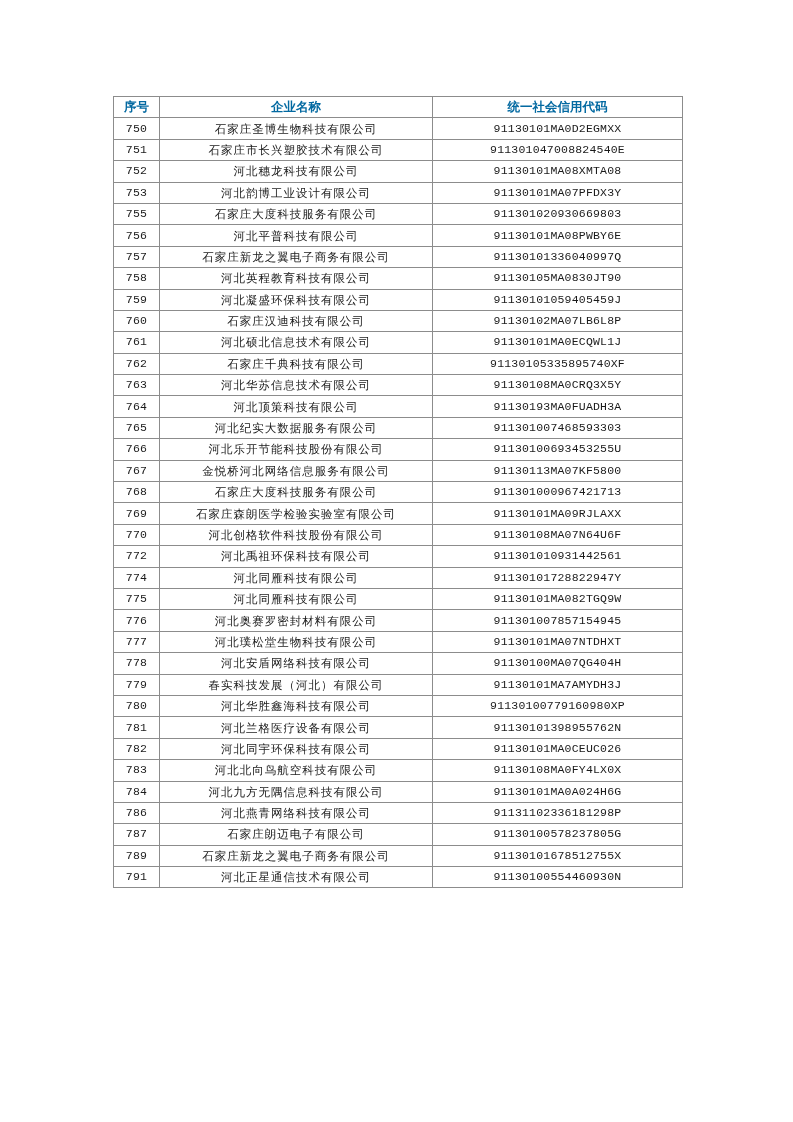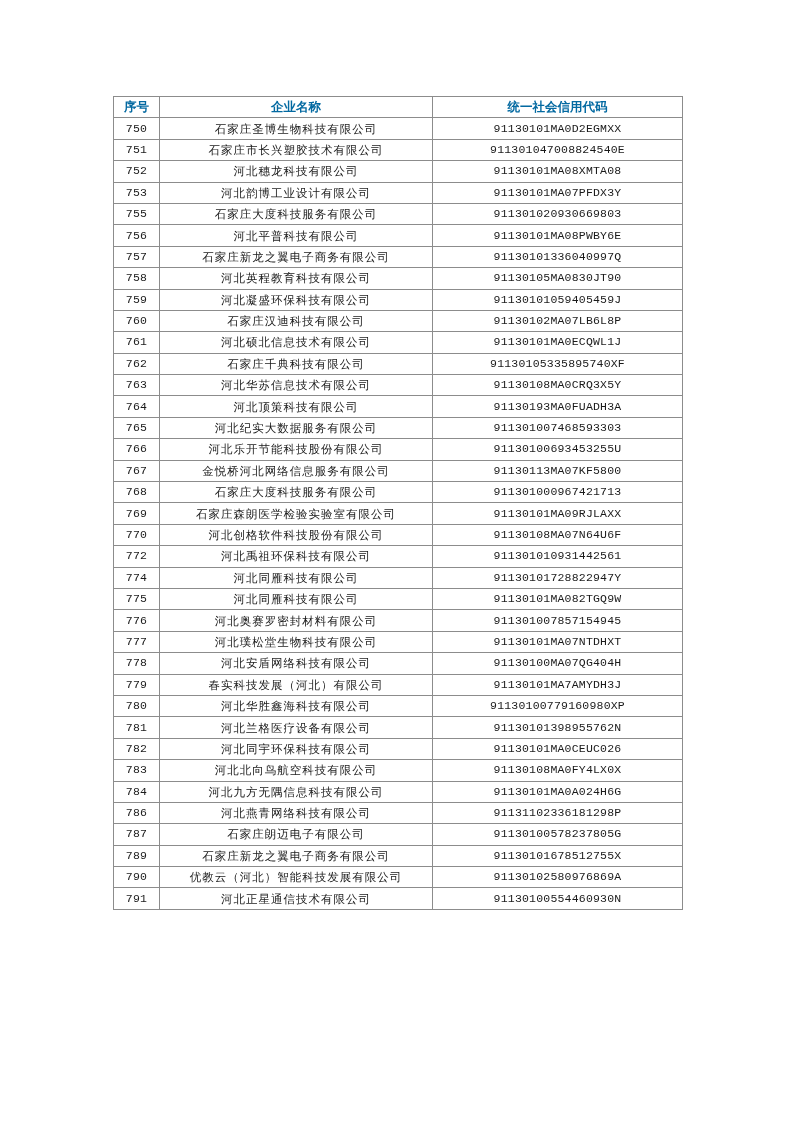--- a/index.html
+++ b/index.html
@@ -231,24 +231,19 @@
           <td class="no">787</td>
           <td class="name">石家庄朗迈电子有限公司</td>
           <td class="code">91130100578237805G</td>
         </tr>
         <tr>
           <td class="no">789</td>
           <td class="name">石家庄新龙之翼电子商务有限公司</td>
           <td class="code">91130101678512755X</td>
         </tr>
         <tr>
-          <td class="no">790</td>
-          <td class="name">优教云（河北）智能科技发展有限公司</td>
-          <td class="code">91130102580976869A</td>
-        </tr>
-        <tr>
           <td class="no">791</td>
           <td class="name">河北正星通信技术有限公司</td>
           <td class="code">91130100554460930N</td>
         </tr>
       </tbody>
   </table>
 </div>
 
 </body></html>

